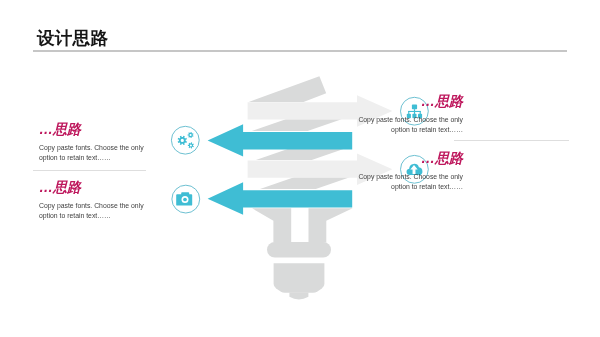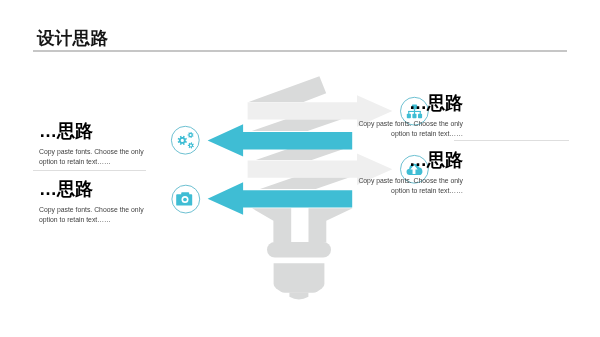--- a/index.html
+++ b/index.html
@@ -2,21 +2,21 @@
 <html><head>
 <meta charset="utf-8">
 <style>
   html,body{margin:0;padding:0;}
   body{width:600px;height:337px;background:#ffffff;overflow:hidden;
        font-family:"Liberation Sans",sans-serif;}
   .slide{position:relative;width:499px;height:337px;background:#fff;}
   .title{position:absolute;left:37px;top:30px;font-size:17.5px;line-height:1;font-weight:bold;color:#161616;letter-spacing:0.3px;}
   .title-rule{position:absolute;left:33.1px;top:49.9px;width:533.9px;height:1.9px;background:#c6c6c6;}
   .blk{position:absolute;}
-  .blk .h{font-size:18px;line-height:1;font-weight:bold;color:#000000;white-space:nowrap;}
+  .blk .h{font-size:14px;line-height:1;font-weight:bold;color:#be185d;white-space:nowrap;font-style:italic;}
   .blk .p{font-size:6.85px;color:#3f3f3f;line-height:10.2px;margin-top:7px;}
   .blk.left{left:39px;width:120px;text-align:left;}
   .blk.right{right:36px;width:120px;text-align:right;}
   .divider{position:absolute;height:1px;background:#dedede;}
   .bulb{position:absolute;left:0;top:0;}
 </style>
 </head>
 <body>
 
 <div class="slide">

